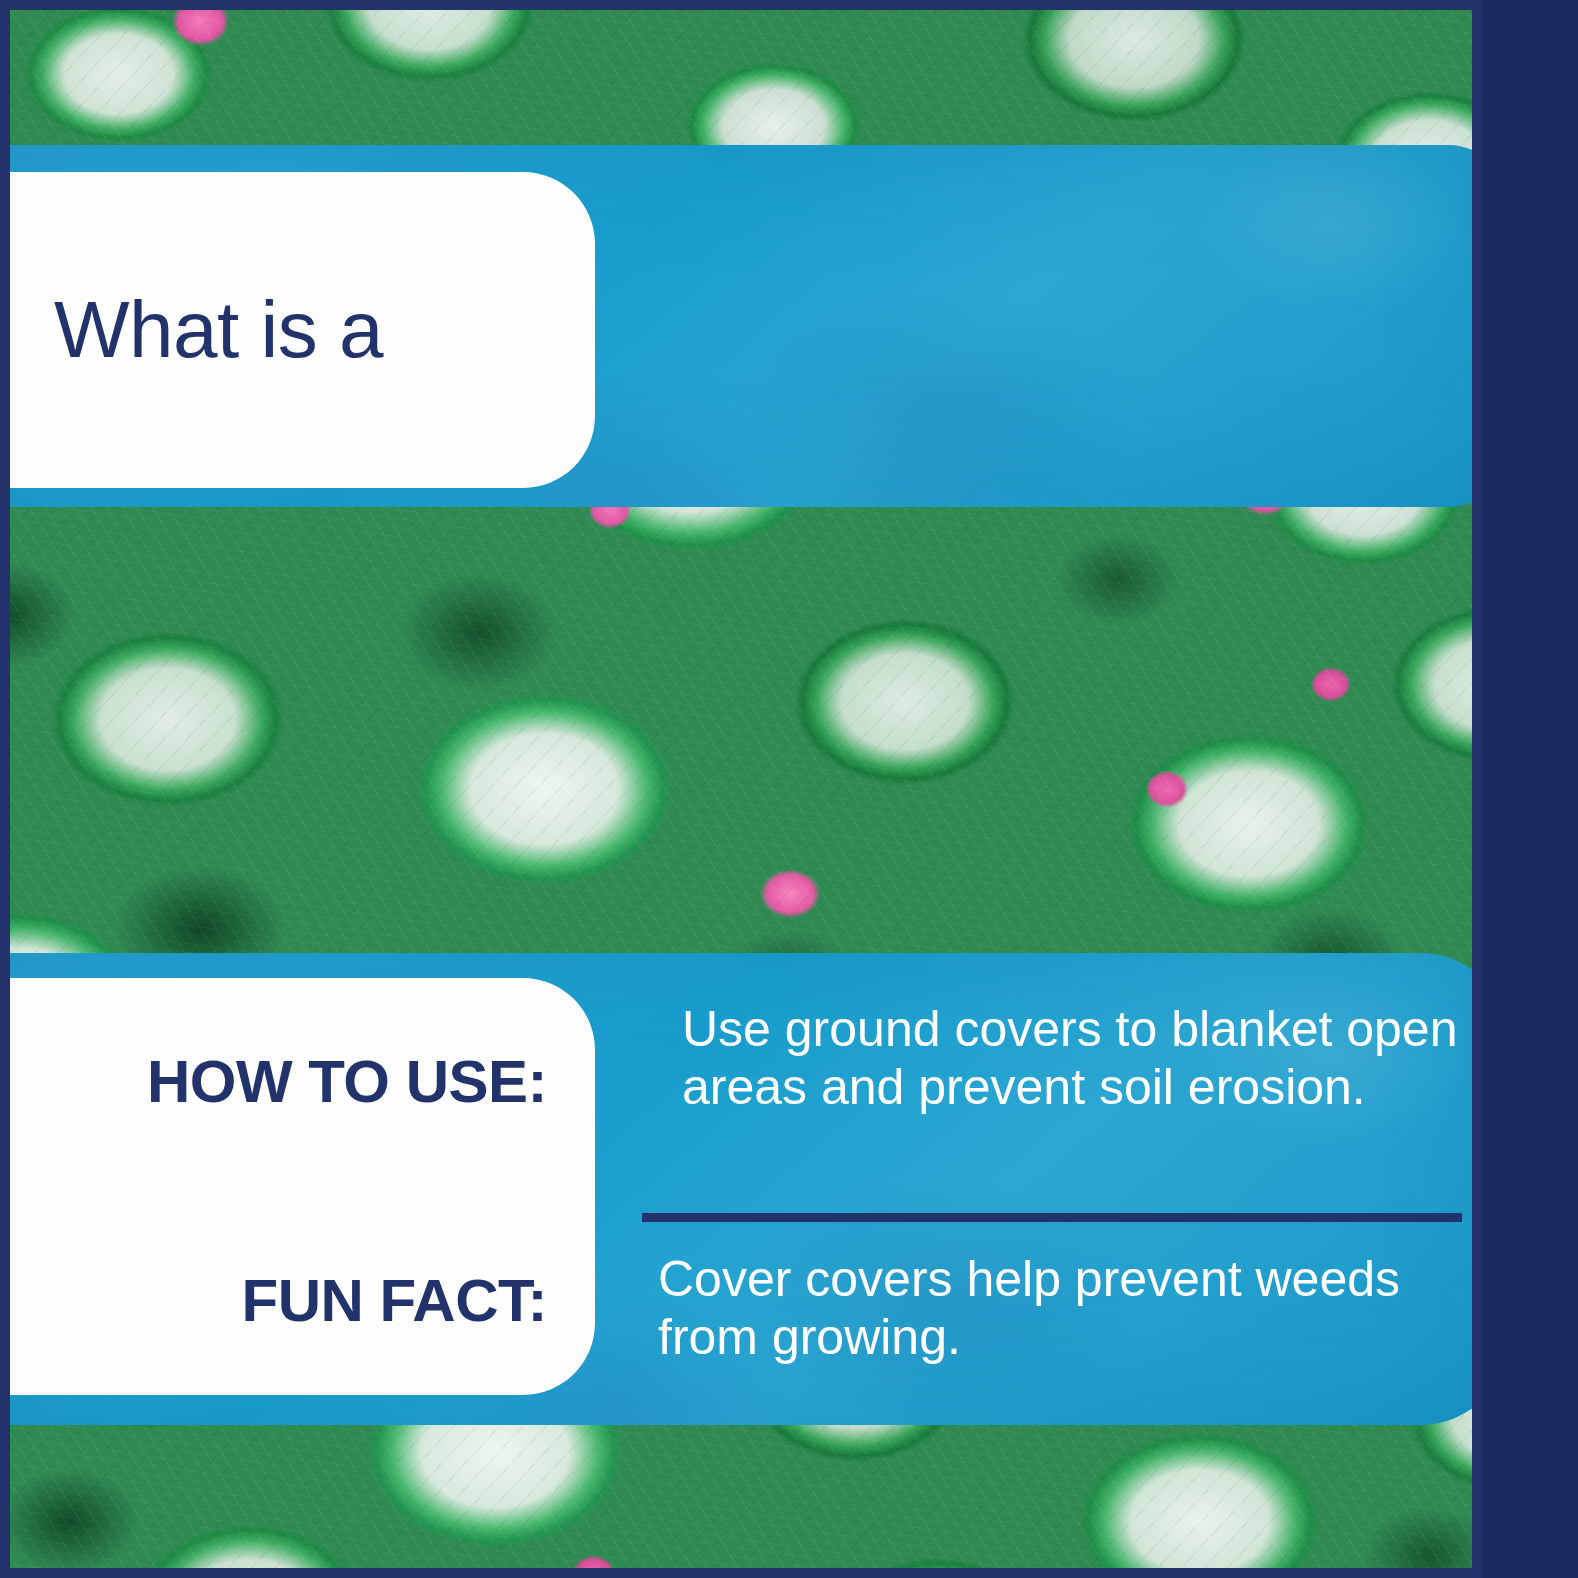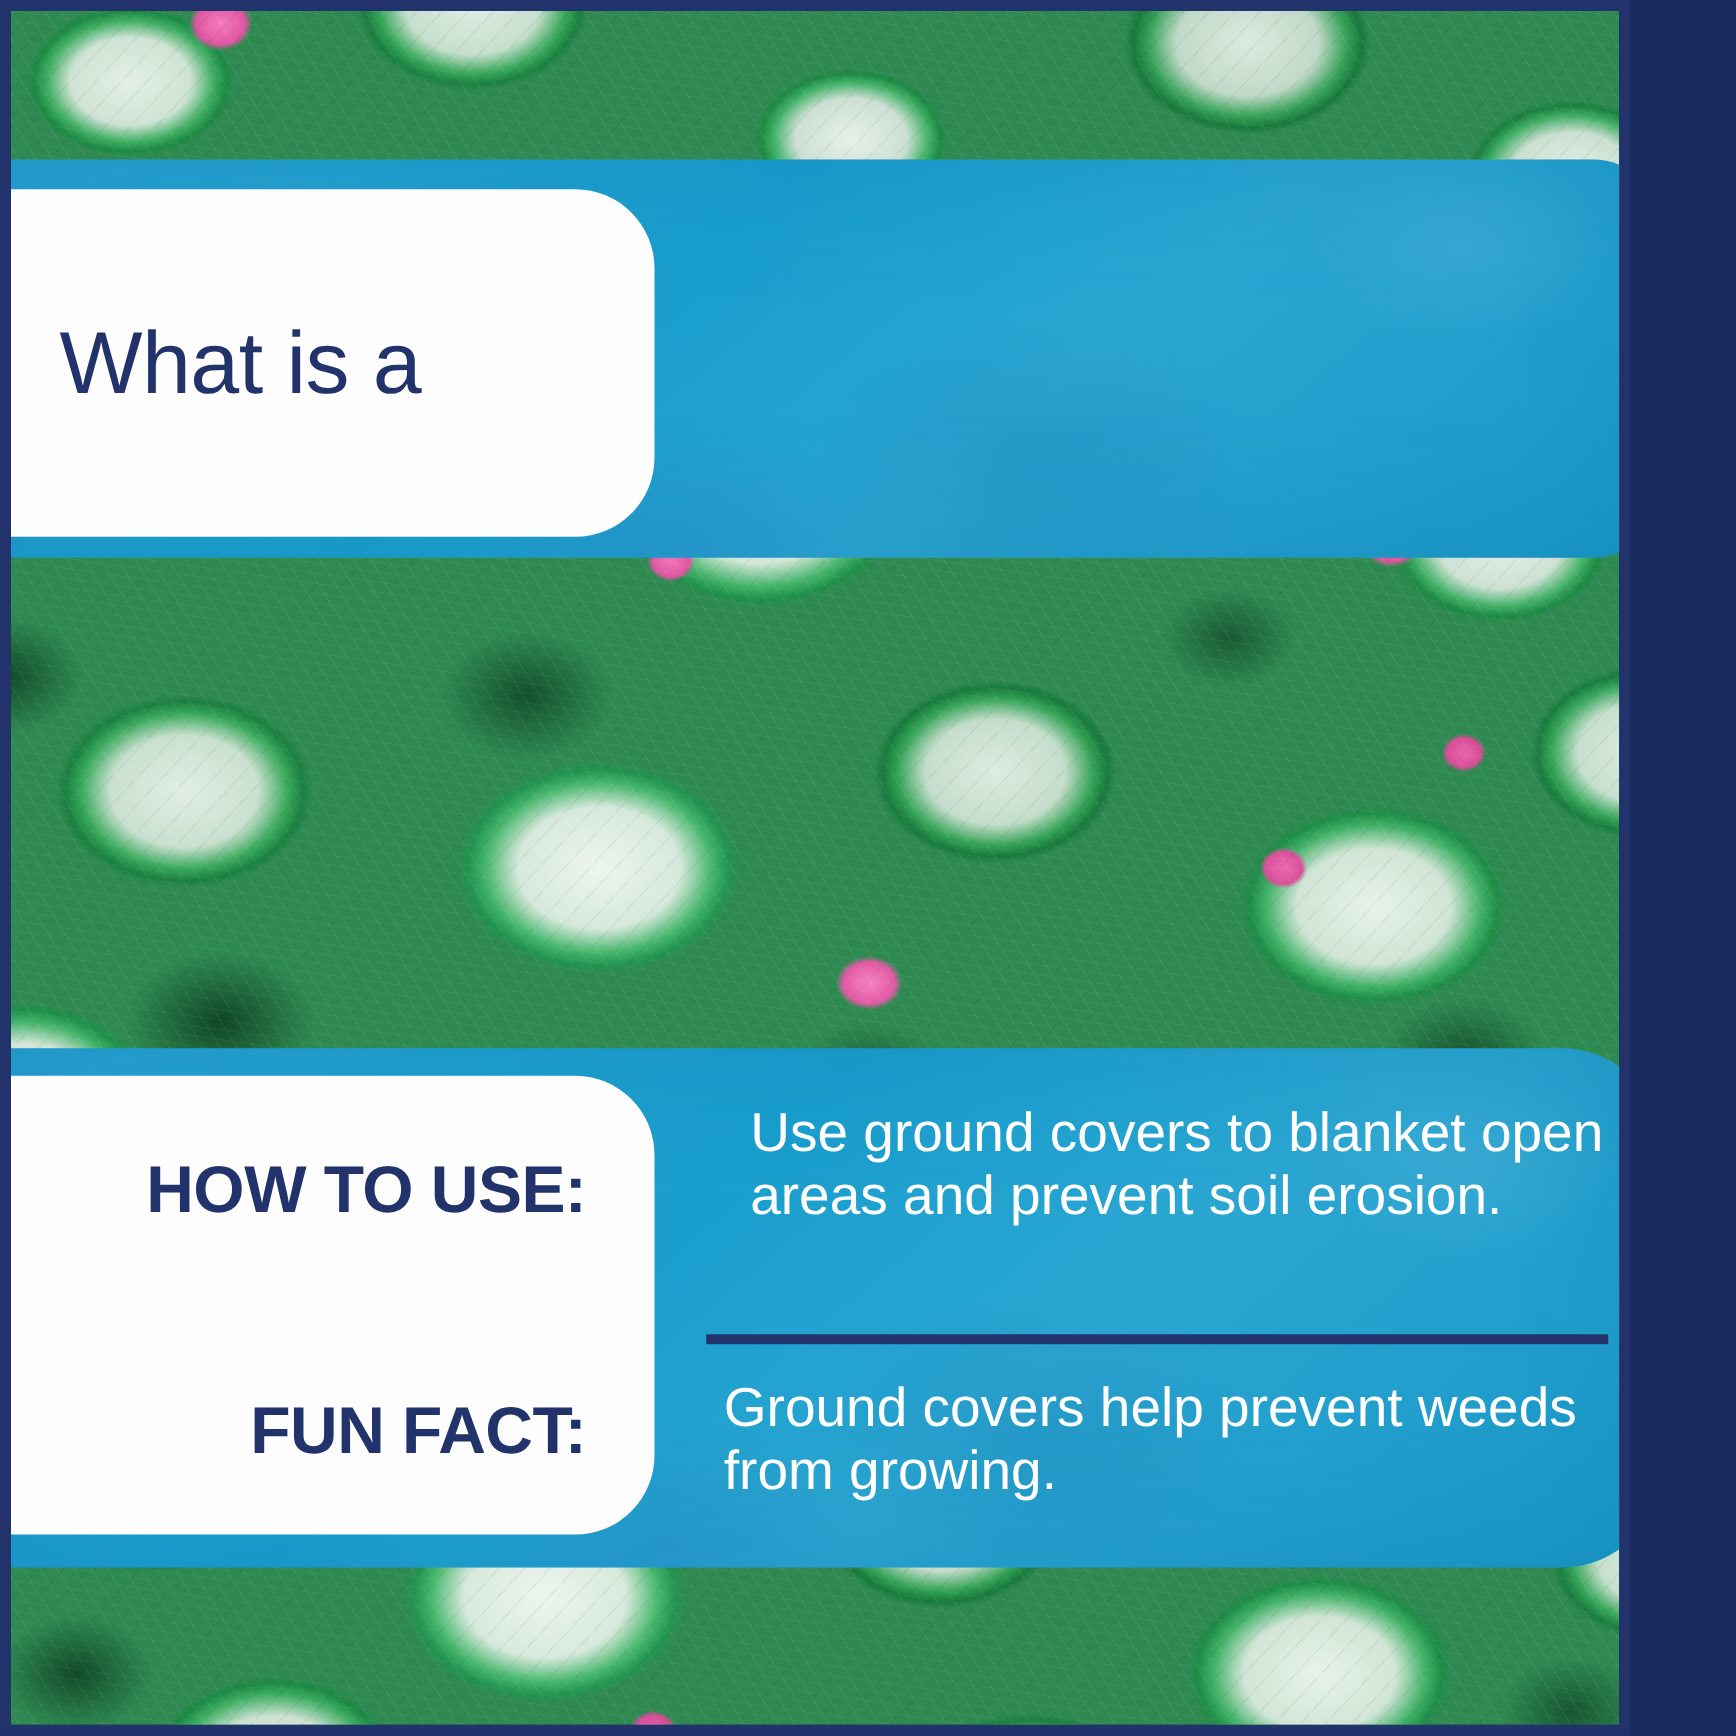--- a/index.html
+++ b/index.html
@@ -148,21 +148,21 @@
     height: 316px;
     justify-content: center;
     padding-left: 44px;
     box-sizing: border-box;
   }
   #card-labels {
     top: 968px;
     width: 585px;
     height: 417px;
     justify-content: space-between;
-    padding: 74px 62px 64px 0;
+    padding: 74px 48px 64px 0;
     box-sizing: border-box;
     align-items: flex-end;
   }
 
   
   .title-line1 {
     color: #22336b;
     font-size: 80px;
     font-weight: 400;
     line-height: 0.98;
@@ -251,15 +251,15 @@
 
   <div class="white-card" id="card-labels">
     <div class="label-how">HOW TO USE:</div>
     <div class="label-fun">FUN FACT:</div>
   </div>
 
   <div class="banner-text" id="use-paragraph">Use ground covers to blanket open areas and prevent soil erosion.</div>
 
   <div id="section-divider"></div>
 
-  <div class="banner-text" id="fact-paragraph">Ground covers help prevent weeds from growing.</div>
+  <div class="banner-text" id="fact-paragraph">Cover covers help prevent weeds from growing.</div>
 
 </div>
 
 </body></html>

